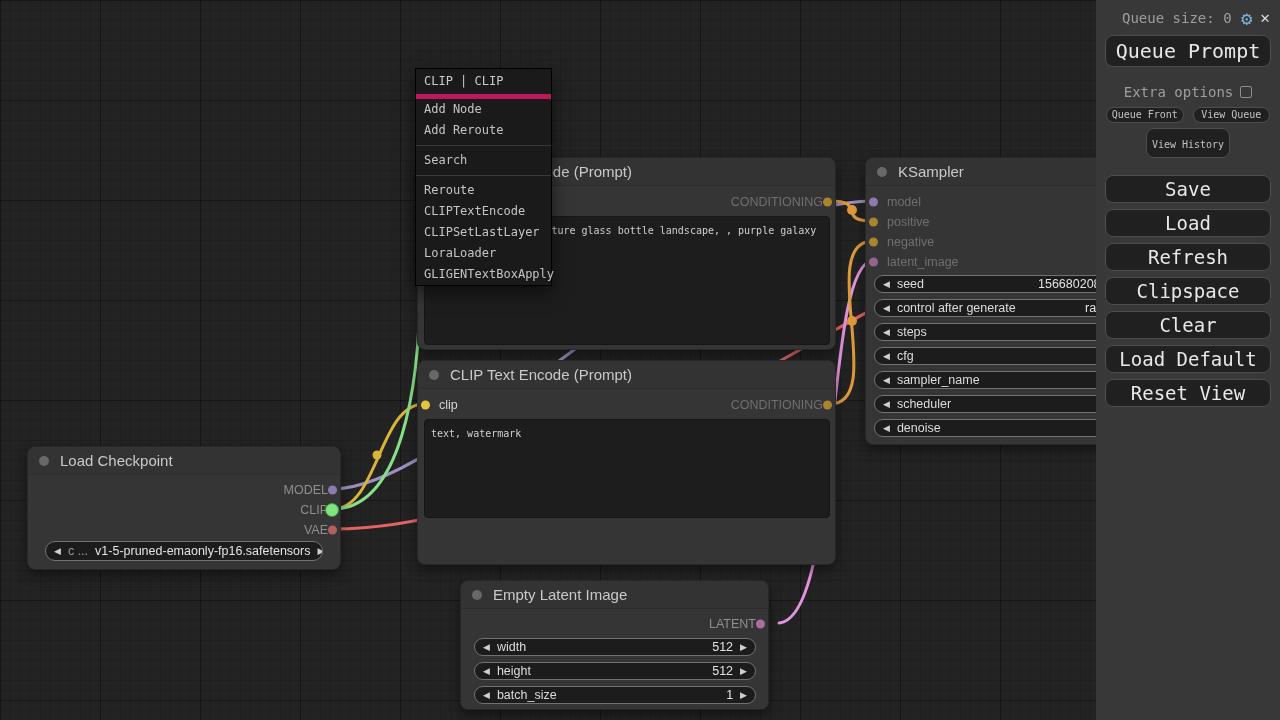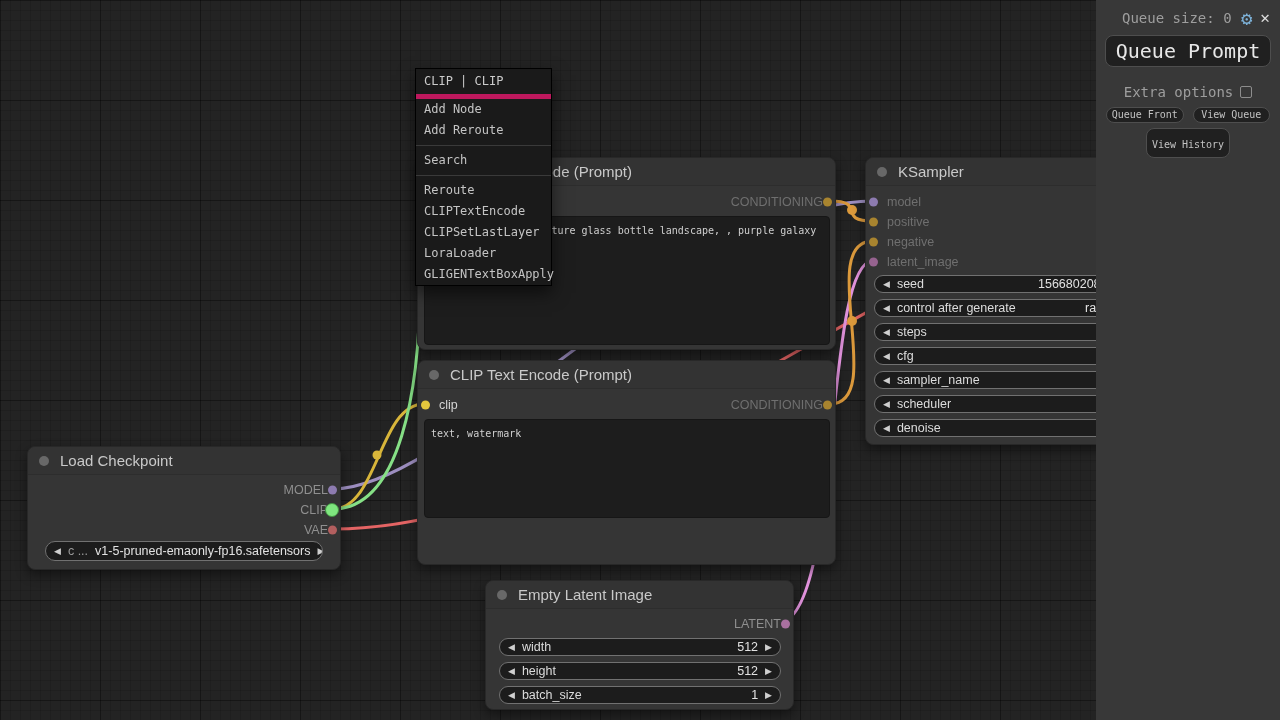--- a/index.html
+++ b/index.html
@@ -239,21 +239,21 @@
         <span class="dot vae-out"></span>
       </div>
       <div class="widget" style="left:17px; top:94px; width:278px; height:20px; border-radius:11px">
         <span class="warr">◀</span>
         <span class="wlabel gray">c ...</span>
         <span class="wval">v1-5-pruned-emaonly-fp16.safetensors</span>
         <span class="warr right">▶</span>
       </div>
     </div>
 
-    <div class="node" style="left:485px; top:580px; width:309px; height:130px">
+    <div class="node" style="left:460px; top:580px; width:309px; height:130px">
       <div class="node-title">
         <span class="tdot"></span>
         <span>Empty Latent Image</span>
       </div>
       <div class="slot out" style="top:33px">
         <span class="med">LATENT</span>
         <span class="dot latent-out"></span>
       </div>
       <div class="widget" style="left:13px; top:57px; width:282px">
         <span class="warr">◀</span>
@@ -302,15 +302,24 @@
       <span>Extra options</span>
       <span class="checkbox"></span>
     </div>
     <div class="duo">
       <button class="sb-btn">Queue Front</button>
       <button class="sb-btn">View Queue</button>
     </div>
     <div class="vh-wrap">
       <button class="sb-btn">View History</button>
     </div>
+    <div class="btn-stack">
+      <button class="sb-btn">Save</button>
+      <button class="sb-btn">Load</button>
+      <button class="sb-btn">Refresh</button>
+      <button class="sb-btn">Clipspace</button>
+      <button class="sb-btn">Clear</button>
+      <button class="sb-btn">Load Default</button>
+      <button class="sb-btn">Reset View</button>
+    </div>
   </div>
 
 </div>
 
 </body></html>

